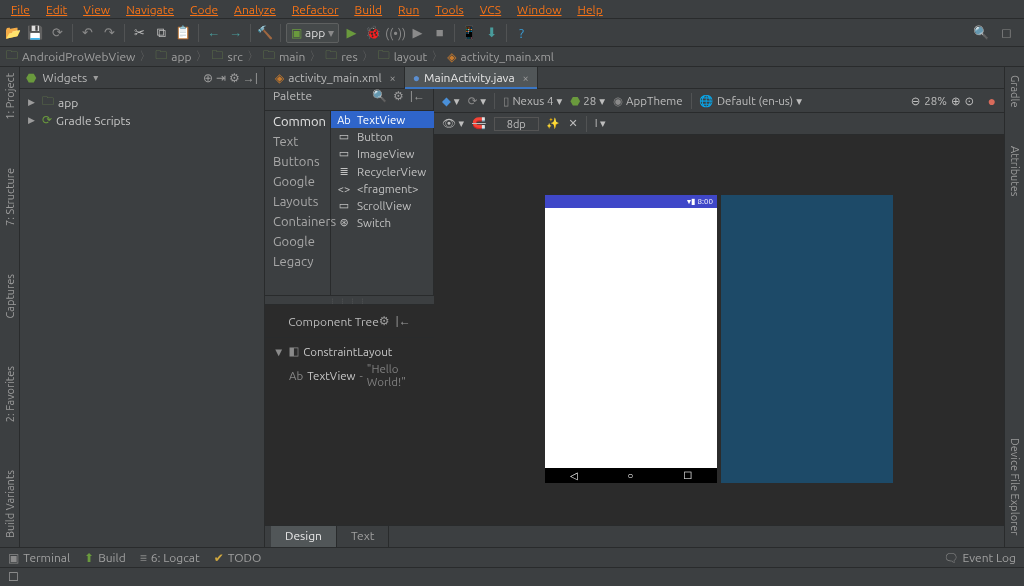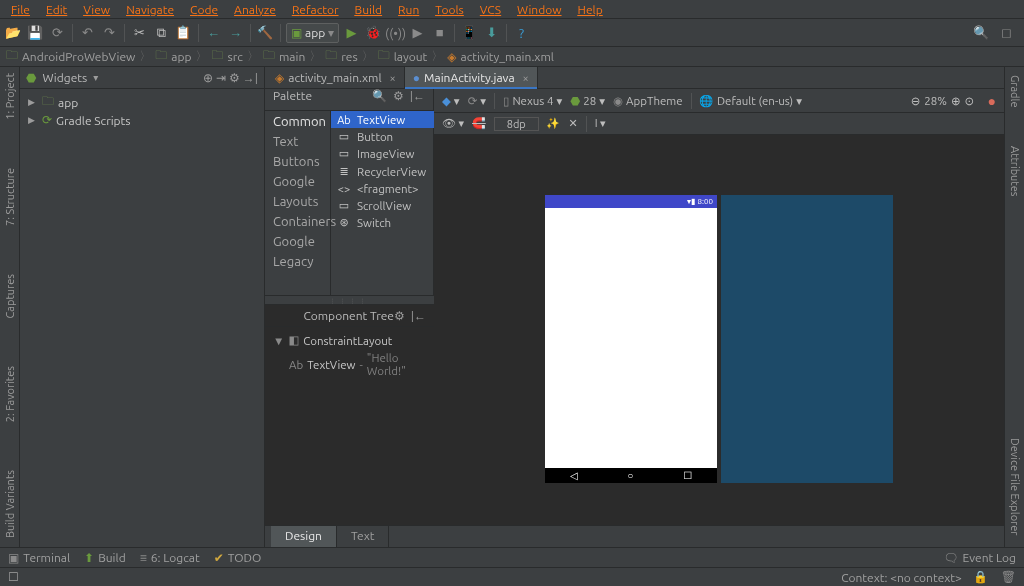--- a/index.html
+++ b/index.html
@@ -203,23 +203,23 @@
   .component-item .ico { width:14px; text-align:center; font-size:11px;}
   .dragger {
     height:10px; border-top:1px solid #292b2c; border-bottom:1px solid #292b2c;
     background:#3c3f41;
     display:flex; align-items:center; justify-content:center;
     color:#666; letter-spacing:4px; font-size:6px;
   }
 
   .ct-panel { }
   .ct-title {
-    height:22px; display:flex; align-items:center; padding:10px 8px;
+    height:22px; display:flex; align-items:center; padding:16px 8px;
     border-bottom:1px solid #292b2c;
-    justify-content:flex-end;
+    justify-content:center;
   }
   .ct-body { padding:4px 4px;}
   .ct-row {
     display:flex; align-items:center; gap:4px; padding:2px 4px; color:#c8c8c8; font-size:11.5px;
   }
   .ct-row .muted { color:#808080;}
 
   
   .canvas-wrap {
     flex:1;
@@ -642,18 +642,13 @@
     <span>TODO</span>
   </div>
   <div class="item right">
     <span class="dim">🗨</span>
     <span>Event Log</span>
   </div>
 </div>
 
 <div class="status-line">
   <span>☐</span>&nbsp;
-  <div class="right">
-    <span>Context: &lt;no context&gt;</span>
-    <span class="yellow">🔒</span>
-    <span class="dim">🗑</span>
-  </div>
 </div>
 
 </body></html>

